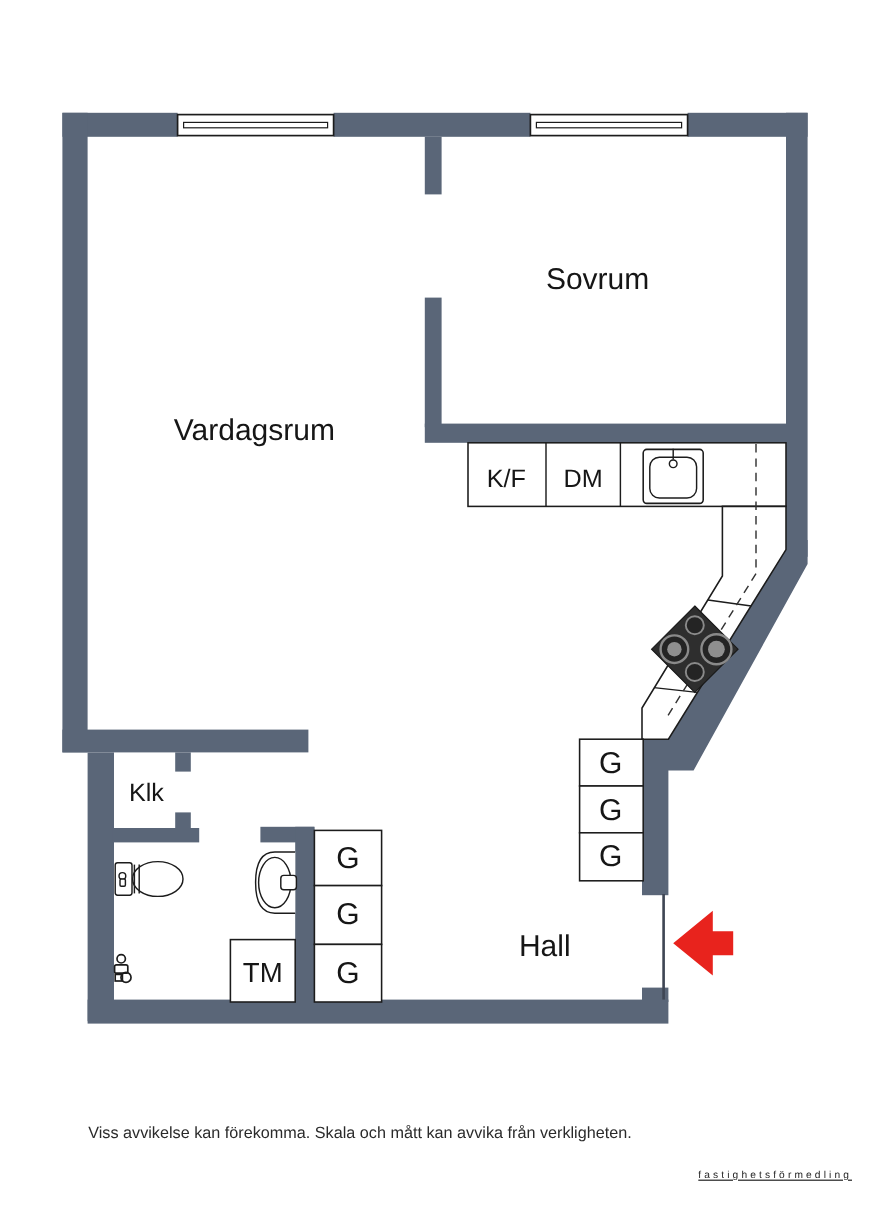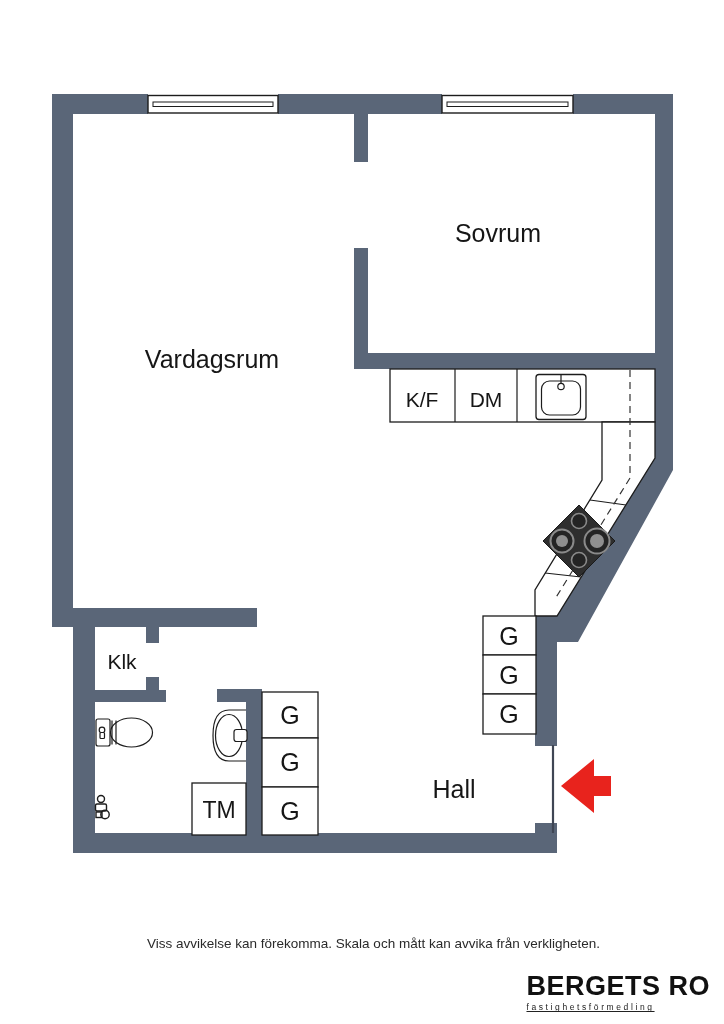--- a/index.html
+++ b/index.html
@@ -16,21 +16,21 @@
     fill:#161616;
   }
   .room-label  { font-size:25px; }
   .small-label { font-size:21px; }
   .g-label     { font-size:25px; }
   .tm-label    { font-size:23px; }
   .fixture { fill:#ffffff; stroke:#1c1c1c; stroke-width:1.3px; }
   .thinline { stroke:#1c1c1c; stroke-width:1.2px; fill:none; }
   .footer-note {
     position:absolute; left:0; top:936px; width:600px;
-    text-align:right; font-size:13.5px; color:#2a2a2a;
+    text-align:center; font-size:13.5px; color:#2a2a2a;
   }
   .brand {
     position:absolute; right:14px; top:972px; text-align:left;
   }
   .brand-name {
     font-size:27px; font-weight:bold; color:#111111; letter-spacing:0.5px;
     line-height:1.05;
   }
   .brand-tagline {
     font-size:8.5px; color:#222222; letter-spacing:2.6px; margin-top:2px;text-decoration:underline;
@@ -173,17 +173,16 @@
     <text class="room-label" x="498" y="233" text-anchor="middle" dominant-baseline="central">Sovrum</text>
     <text class="small-label" x="122" y="661" text-anchor="middle" dominant-baseline="central">Klk</text>
     <text class="room-label" x="454" y="789" text-anchor="middle" dominant-baseline="central">Hall</text>
     <text class="small-label" x="422" y="399" text-anchor="middle" dominant-baseline="central">K/F</text>
     <text class="small-label" x="486" y="399" text-anchor="middle" dominant-baseline="central">DM</text>
   </svg>
 
   <div class="footer-note">Viss avvikelse kan förekomma. Skala och mått kan avvika från verkligheten.</div>
 
   <div class="brand">
-    <div class="brand-name">BERGETS RO</div>
     <div class="brand-tagline">fastighetsförmedling</div>
   </div>
 
 </div>
 
 </body></html>

